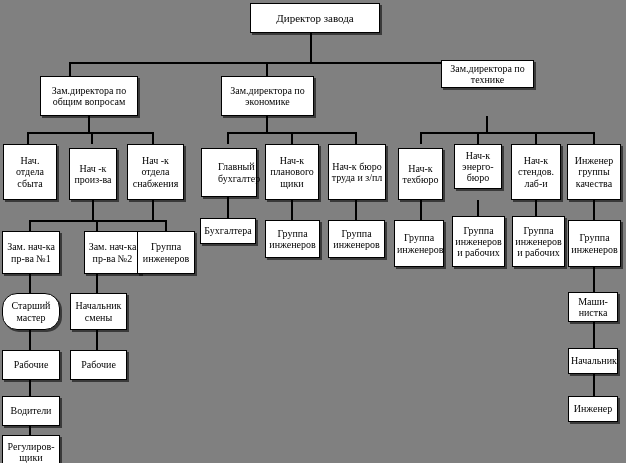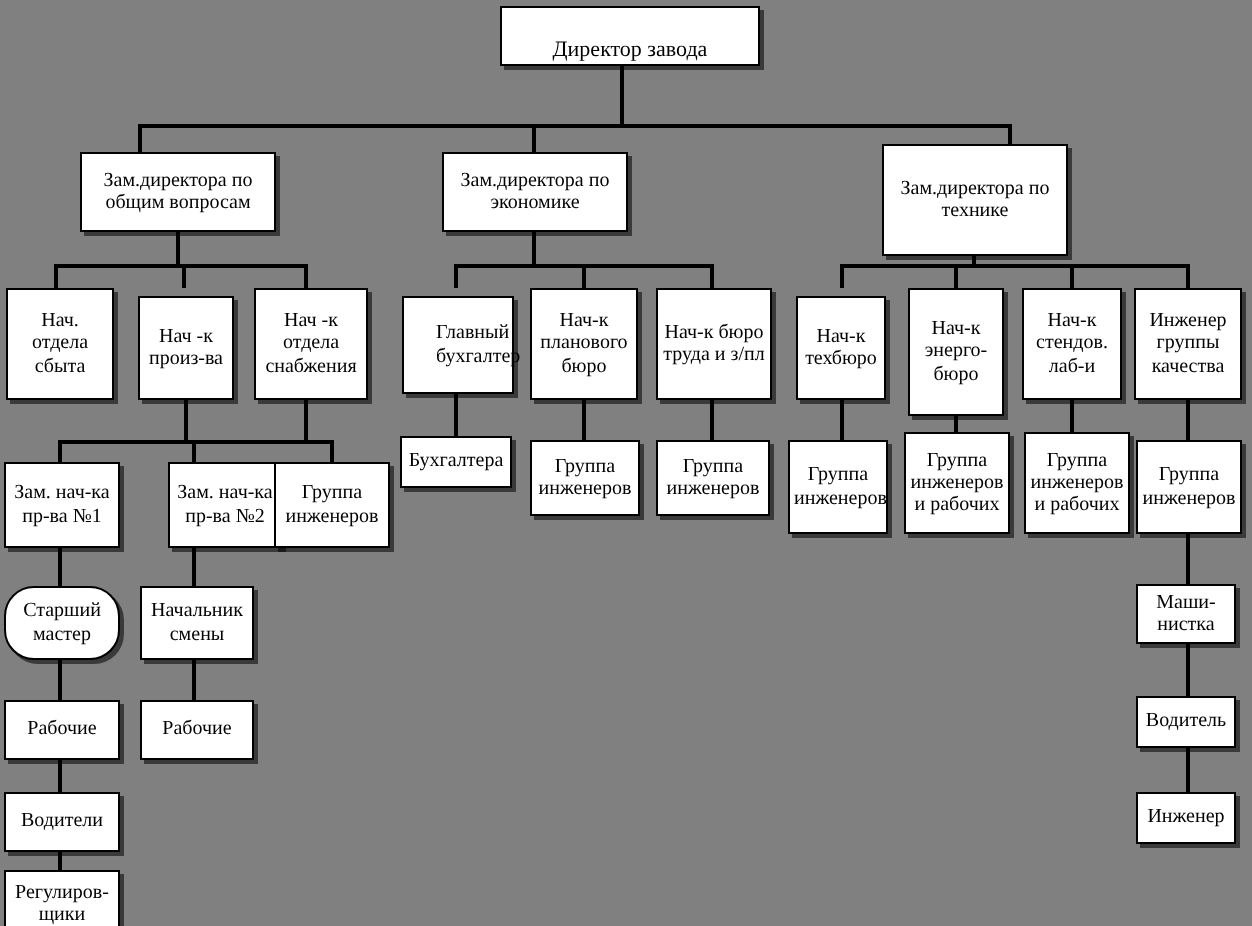--- a/index.html
+++ b/index.html
@@ -101,58 +101,58 @@
   <div class="conn v" style="left:29px; top:380px; height:17px;"></div>
   <div class="conn v" style="left:29px; top:426px; height:13px;"></div>
 
   <div class="conn v" style="left:96px; top:274px; height:20px;"></div>
   <div class="conn v" style="left:96px; top:330px; height:20px;"></div>
 
   <div class="conn v" style="left:593px; top:267px; height:26px;"></div>
   <div class="conn v" style="left:593px; top:322px; height:27px;"></div>
   <div class="conn v" style="left:593px; top:374px; height:22px;"></div>
 
-  <div class="node sz-11" style="left:250px; top:3px; width:130px; height:30px;align-items:flex-end;">
+  <div class="node sz-11" style="left:250px; top:3px; width:130px; height:30px;">
     <span>Директор завода</span>
   </div>
 
   <div class="node sz-10" style="left:40px; top:76px; width:98px; height:40px;">
     <span>Зам.директора по общим вопросам</span>
   </div>
   <div class="node sz-10" style="left:221px; top:76px; width:93px; height:40px;">
     <span>Зам.директора по экономике</span>
   </div>
-  <div class="node sz-10" style="left:441px; top:72px; width:93px; height:56px;text-align:center;">
+  <div class="node sz-10" style="left:441px; top:60px; width:93px; height:28px;text-align:center;">
     <span>Зам.директора по технике</span>
   </div>
 
   <div class="node sz-10" style="left:3px; top:144px; width:54px; height:56px;">
     <span>Нач. отдела сбыта</span>
   </div>
   <div class="node sz-10" style="left:69px; top:148px; width:48px; height:52px;">
     <span>Нач -к произ-ва</span>
   </div>
   <div class="node sz-10" style="left:127px; top:144px; width:57px; height:56px;">
     <span>Нач -к отдела снабжения</span>
   </div>
 
   <div class="node sz-10" style="left:201px; top:148px; width:56px; height:49px;padding-left:16px;">
     <span>Главный бухгалтер</span>
   </div>
   <div class="node sz-10" style="left:265px; top:144px; width:54px; height:56px;">
-    <span>Нач-к планового бюро</span>
+    <span>Нач-к планового щики</span>
   </div>
   <div class="node sz-10" style="left:328px; top:144px; width:58px; height:56px;">
     <span>Нач-к бюро труда и з/пл</span>
   </div>
 
   <div class="node sz-10" style="left:398px; top:148px; width:45px; height:52px;justify-content:flex-end;">
     <span>Нач-к техбюро</span>
   </div>
-  <div class="node sz-10" style="left:454px; top:144px; width:48px; height:64px;">
+  <div class="node sz-10" style="left:454px; top:144px; width:48px; height:45px;">
     <span>Нач-к энерго- бюро</span>
   </div>
   <div class="node sz-10" style="left:567px; top:144px; width:54px; height:56px;">
     <span>Инженер группы качества</span>
   </div>
   <div class="node sz-10" style="left:511px; top:144px; width:50px; height:56px;">
     <span>Нач-к стендов. лаб-и</span>
   </div>
 
   <div class="node sz-10" style="left:2px; top:231px; width:58px; height:43px;">
@@ -206,19 +206,19 @@
     <span>Водители</span>
   </div>
   <div class="node sz-10" style="left:2px; top:435px; width:58px; height:34px;">
     <span>Регулиров- щики</span>
   </div>
 
   <div class="node sz-10" style="left:568px; top:292px; width:50px; height:30px;">
     <span>Маши- нистка</span>
   </div>
   <div class="node sz-10" style="left:568px; top:348px; width:50px; height:26px;">
-    <span>Водитель</span>
+    <span>Начальник</span>
   </div>
   <div class="node sz-10" style="left:568px; top:396px; width:50px; height:26px;">
     <span>Инженер</span>
   </div>
 
 </div>
 
 </body></html>

